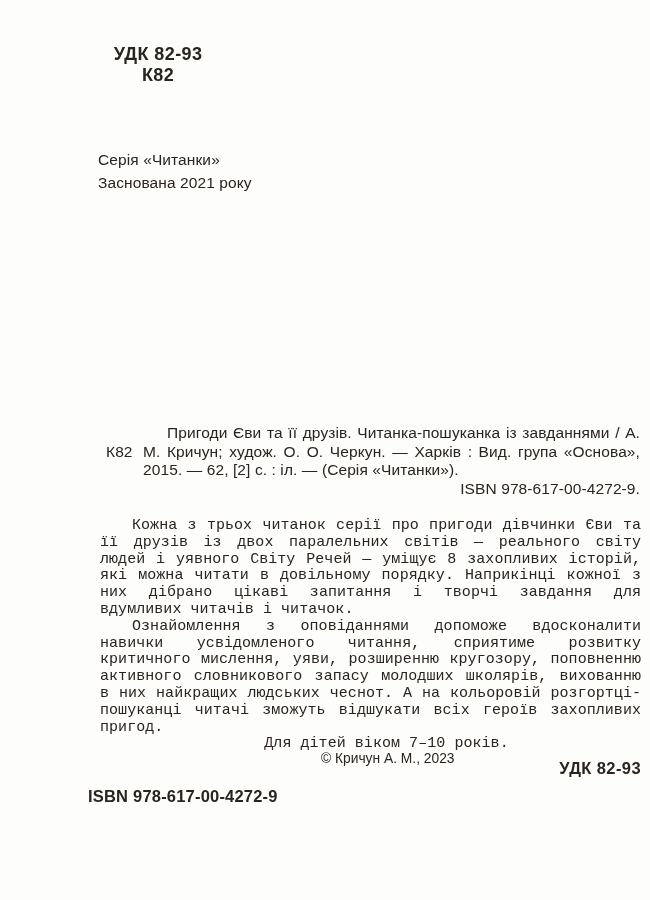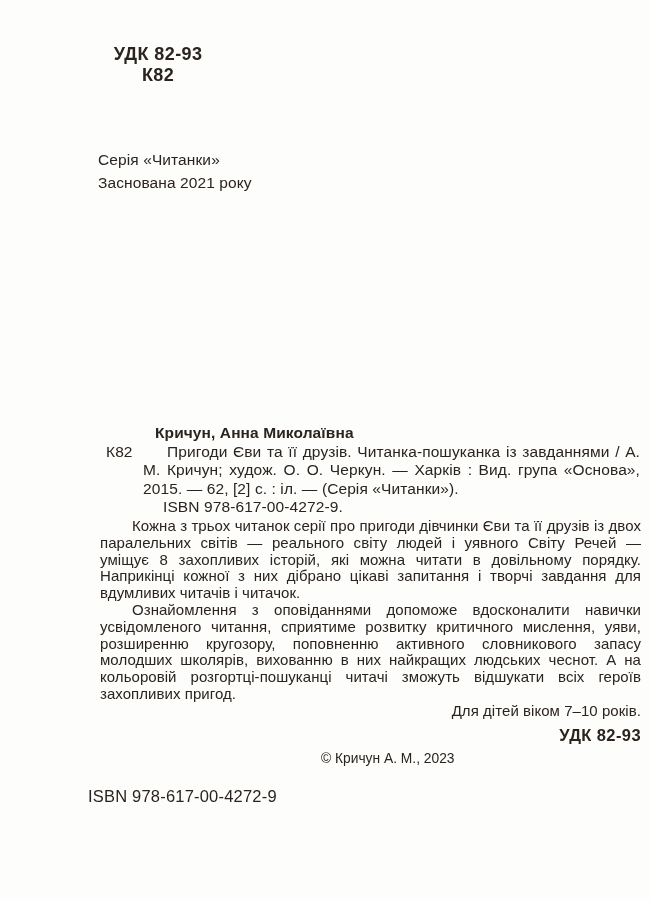--- a/index.html
+++ b/index.html
@@ -42,44 +42,44 @@
     letter-spacing: 0.1px;
   }
   .bib .code {
     position: absolute;
     left: -37px; top: 19px;
     font-size: 15.5px;
   }
   .bib p { margin: 0; }
   .bib .author { text-indent: 12px; font-weight: bold; text-align: left; }
   .bib .entry  { text-indent: 24px; }
-  .bib .isbn   { text-indent: 20px; text-align: left; }
+  .bib .isbn   { text-indent: 20px; text-align: right; }
   .annotation {
     position: absolute;
     left: 100px; top: 518px;
     width: 541px;
     font-size: 15px;
     line-height: 16.8px;
     text-align: justify;
     letter-spacing: 0.05px;
   }
-  .annotation p { margin: 0; text-indent: 32px; }
-  .annotation .audience { text-align: right; }
+  .annotation p { margin: 0; text-indent: 32px; font-family: Liberation Mono, monospace; }
+  .annotation .audience { text-align: center; }
   .udk-end {
     text-align: right;
     font-weight: bold;
     font-size: 16.5px;
     letter-spacing: 0.4px;
     margin-top: 7px;
   }
   .imprint-isbn {
     position: absolute;
     left: 88px; top: 787px;
     font-size: 16.5px;
-    font-weight: normal;
+    font-weight: bold;
     letter-spacing: 0.2px;
     text-align: right;
   }
   .copyright {
     position: absolute;
     left: 321px; top: 750px;
     font-size: 13.8px;
     line-height: 18.6px;
   }
   .copyright div { white-space: nowrap; }
@@ -94,21 +94,20 @@
     <div>К82</div>
   </div>
 
   <div class="series">
     <div>Серія «Читанки»</div>
     <div>Заснована 2021 року</div>
   </div>
 
   <div class="bib">
     <span class="code">К82</span>
-    <p class="author">Кричун, Анна Миколаївна</p>
     <p class="entry">Пригоди Єви та її друзів. Читанка-пошуканка із завданнями / А. М. Кричун; худож. О. О. Черкун. — Харків : Вид. група «Основа», 2015. — 62, [2] с. : іл. — (Серія «Читанки»).</p>
     <p class="isbn">ISBN 978-617-00-4272-9.</p>
   </div>
 
   <div class="annotation">
     <p>Кожна з трьох читанок серії про пригоди дівчинки Єви та її друзів із двох паралельних світів — реального світу людей і уявного Світу Речей — уміщує 8 захопливих історій, які можна читати в довільному порядку. Наприкінці кожної з них дібрано цікаві запитання і творчі завдання для вдумливих читачів і читачок.</p>
     <p>Ознайомлення з оповіданнями допоможе вдосконалити навички усвідомленого читання, сприятиме розвитку критичного мислення, уяви, розширенню кругозору, поповненню активного словникового запасу молодших школярів, вихованню в них найкращих людських чеснот. А на кольоровій розгортці-пошуканці читачі зможуть відшукати всіх героїв захопливих пригод.</p>
     <p class="audience">Для дітей віком 7–10 років.</p>
     <div class="udk-end">УДК 82-93</div>
   </div>

